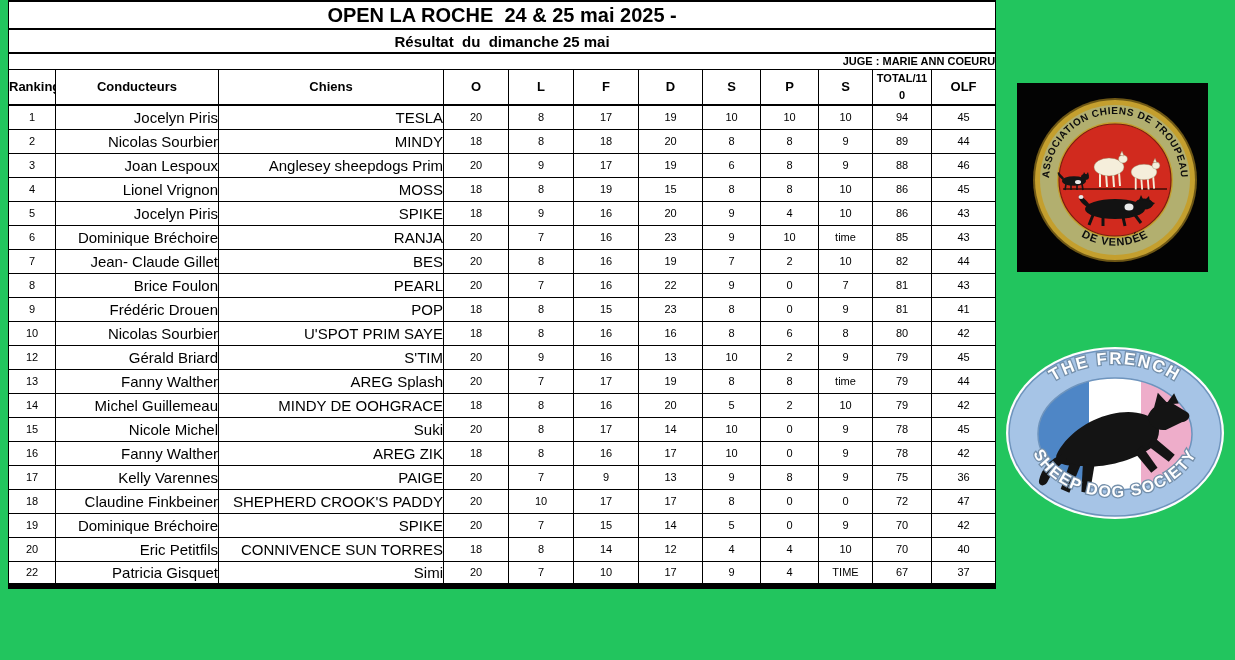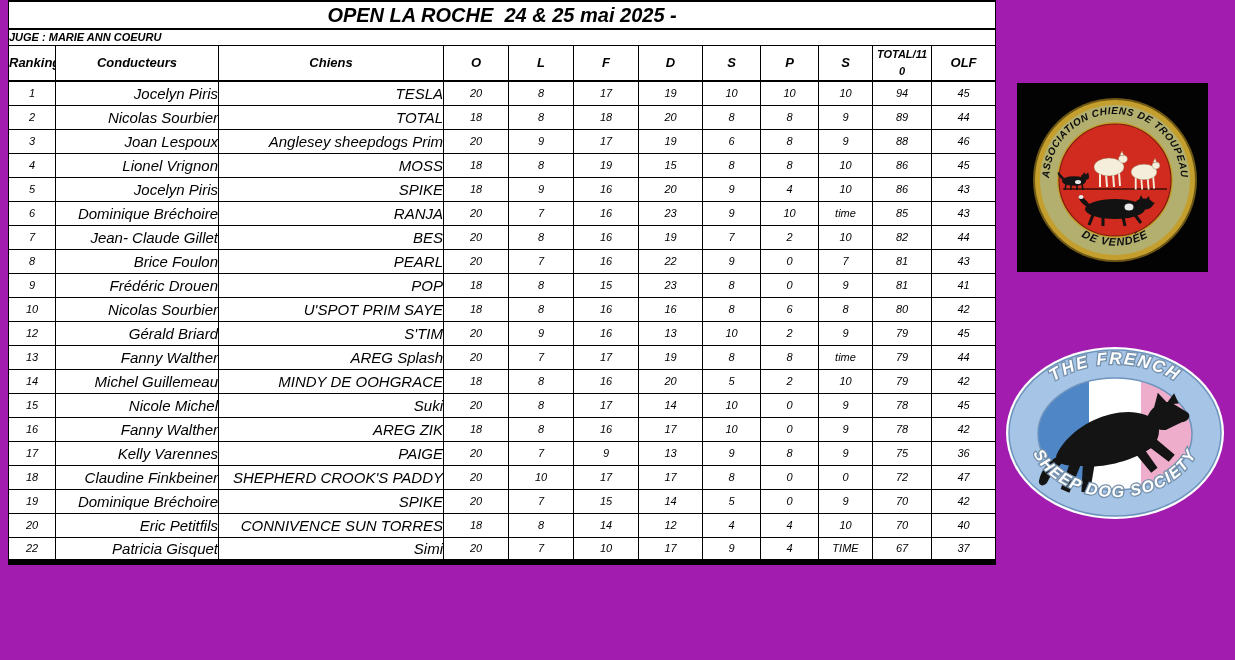--- a/index.html
+++ b/index.html
@@ -4,36 +4,36 @@
 <style>
   * { margin:0; padding:0; box-sizing:border-box; }
   html,body { width:1235px; height:660px; }
   body {
     background:#ffffff;
     font-family:"Liberation Sans", sans-serif;
     position:relative;
     overflow:hidden;
     color:#000;
   }
-  .page { position:absolute; inset:0; background:#a21caf;font-style:italic; }
+  .page { position:absolute; inset:0; background:#22c55e; }
 
   
   .table-wrap { position:absolute; left:8px; top:0; width:987px; }
   table { border-collapse:collapse; width:987px; table-layout:fixed; background:#fff; }
   td, th { border:1px solid #000; overflow:hidden; vertical-align:middle; }
 
   .title-row td {
     border-top:2px solid #000; border-bottom:2px solid #000;
     height:28px; font-size:20px; font-weight:bold; text-align:center; white-space:pre;
   }
   .subtitle-row td {
     border-bottom:2px solid #000;
     height:24px; font-size:15px; font-weight:bold; text-align:center; white-space:pre;
   }
-  .judge-row td { height:16px; font-size:11px; font-weight:bold; text-align:left; white-space:pre; }
+  .judge-row td { height:16px; font-size:11px; font-weight:bold; text-align:right; white-space:pre; }
 
   .cols-row th {
     height:36px; font-size:13px; font-weight:bold; text-align:center;
     border-bottom:2px solid #000; background:#fff; white-space:pre;
   }
   .cols-row th.c-total { font-size:11px; white-space:normal; word-break:break-all; line-height:1.5; padding:0 3px;margin-left:8px; }
   .cols-row th.c-num, .cols-row th.c-olf { font-size:13px; }
 
   tbody td { height:24px; }
   td.c-rank { font-size:11px; text-align:center; }
@@ -65,20 +65,23 @@
           <col style="width:58px">
           <col style="width:58px">
         <col style="width:54px">
           <col style="width:59px">
           <col style="width:64px">
       </colgroup>
       <thead>
         <tr class="title-row">
           <td colspan="12">OPEN LA ROCHE  24 &amp; 25 mai 2025 -</td>
         </tr>
+        <tr class="subtitle-row">
+          <td colspan="12">Résultat  du  dimanche 25 mai</td>
+        </tr>
         <tr class="judge-row">
           <td colspan="12">JUGE : MARIE ANN COEURU</td>
         </tr>
         <tr class="cols-row" id="cols-row">
             <th class="c-rank">Ranking</th>
             <th class="c-cond">Conducteurs</th>
             <th class="c-chien">Chiens</th>
             <th class="c-num">O</th>
             <th class="c-num">L</th>
             <th class="c-num">F</th>
@@ -101,21 +104,21 @@
             <td class="c-num">19</td>
             <td class="c-num">10</td>
             <td class="c-num">10</td>
             <td class="c-num">10</td>
             <td class="c-total">94</td>
             <td class="c-olf">45</td>
           </tr>
           <tr>
             <td class="c-rank">2</td>
             <td class="c-cond"> Nicolas Sourbier</td>
-            <td class="c-chien">TOTAL</td>
+            <td class="c-chien">MINDY</td>
             <td class="c-num">18</td>
             <td class="c-num">8</td>
             <td class="c-num">18</td>
             <td class="c-num">20</td>
             <td class="c-num">8</td>
             <td class="c-num">8</td>
             <td class="c-num">9</td>
             <td class="c-total">89</td>
             <td class="c-olf">44</td>
           </tr>

